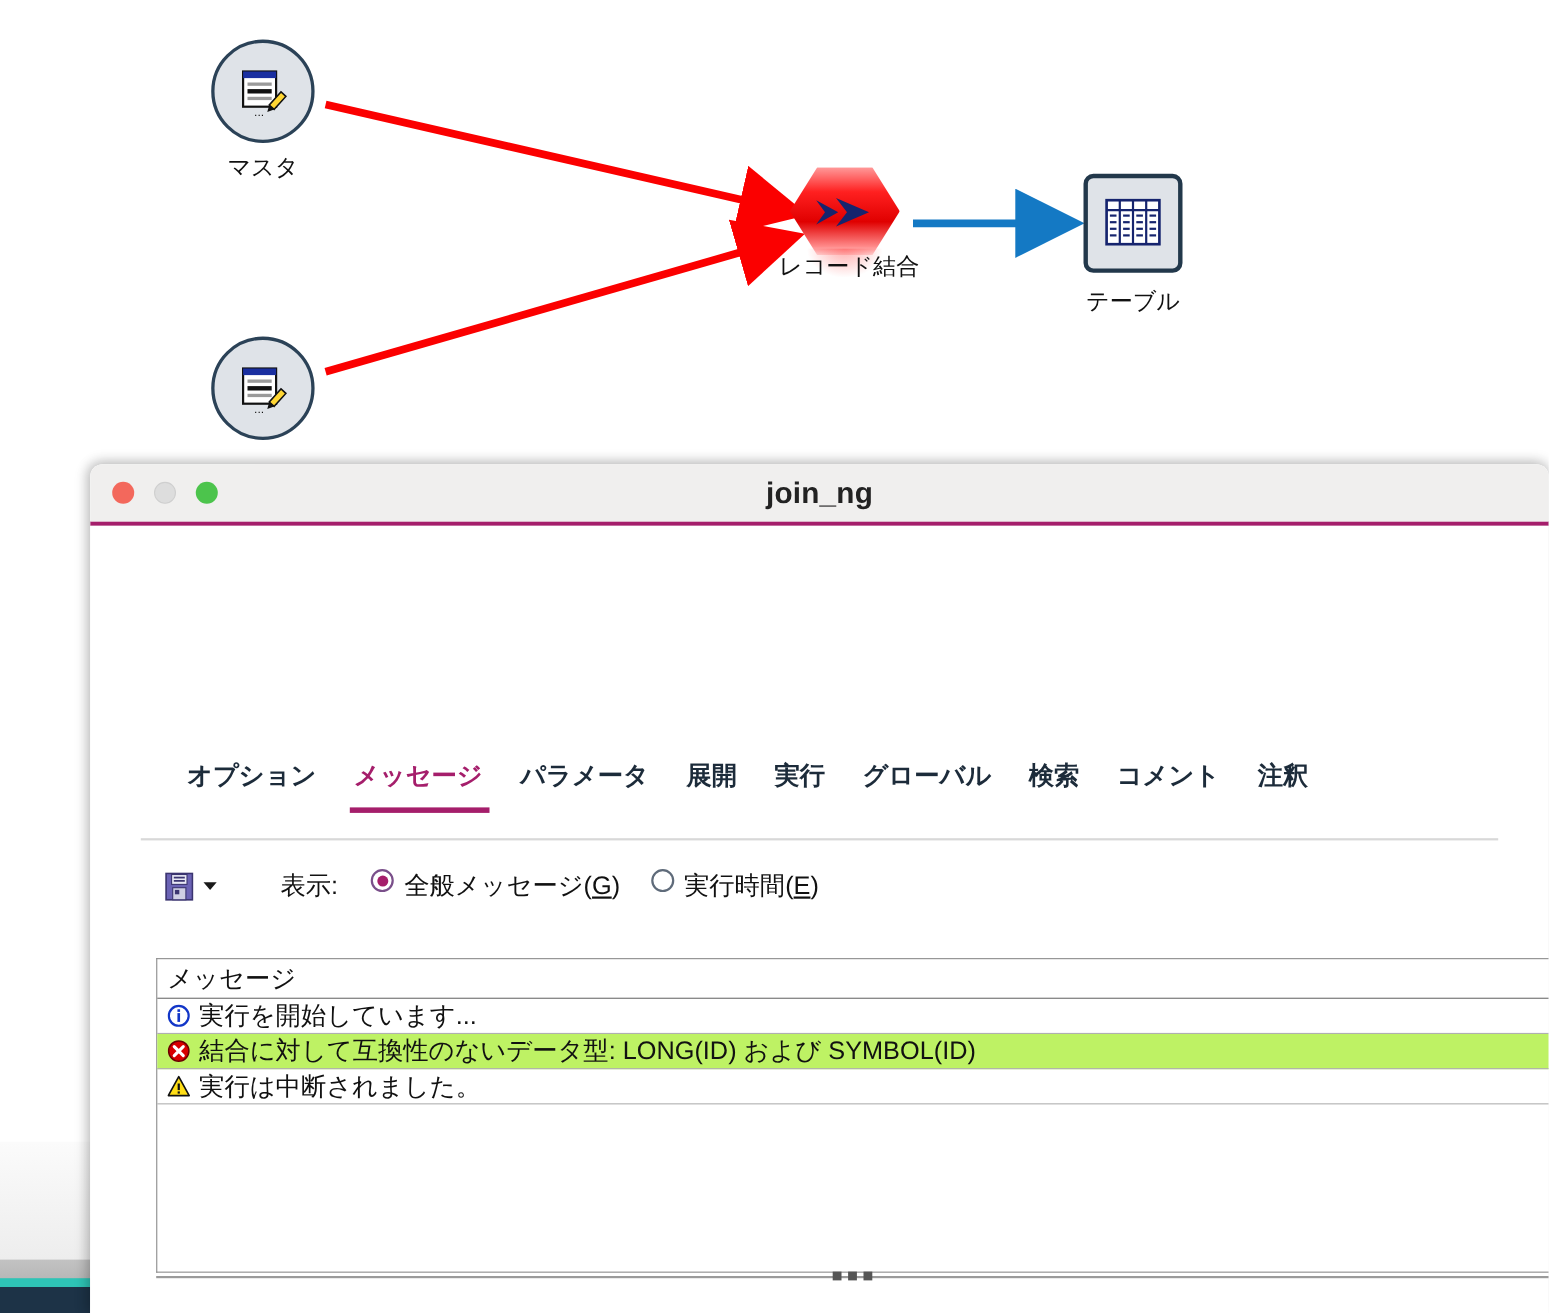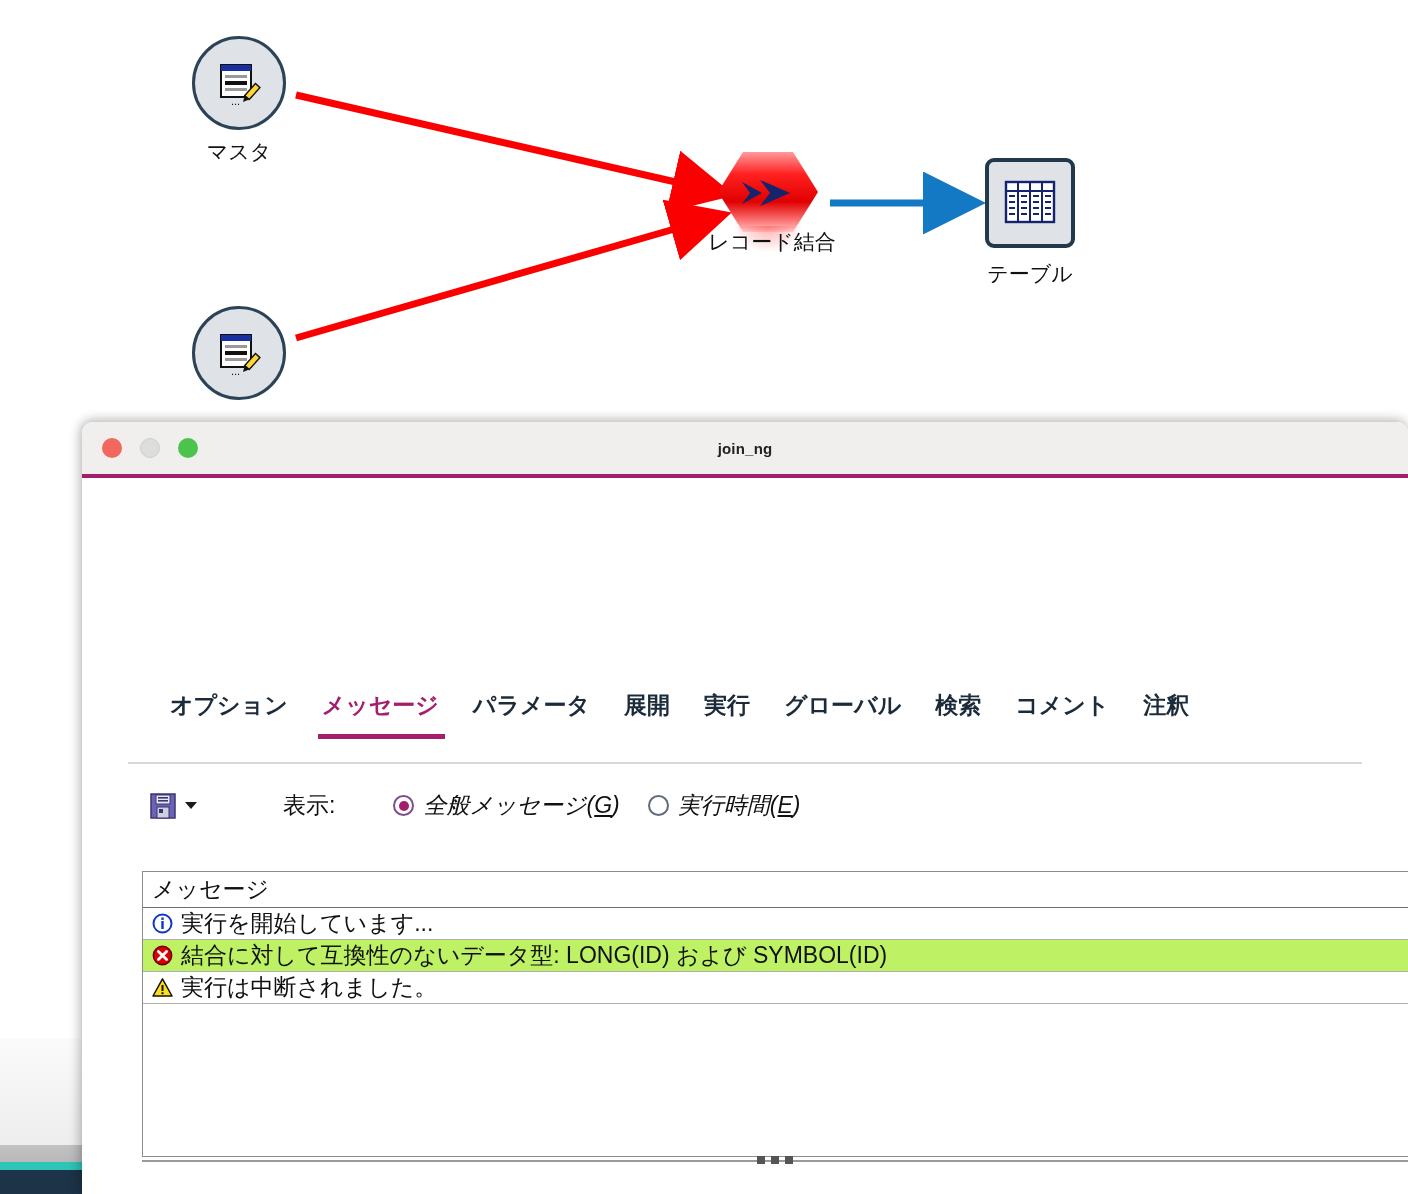--- a/index.html
+++ b/index.html
@@ -84,21 +84,21 @@
     display: flex; align-items: center;
   }
   .traffic { display: flex; gap: 18px; margin-left: 20px; }
   .tl { width: 20px; height: 20px; border-radius: 50%; }
   .tl.red { background: #f3685c; }
   .tl.yellow { background: #dddddd; border: 1px solid #cfcfcf; }
   .tl.green { background: #4cc councils; }
   .tl.green { background: #4cc44c; }
   .win-title {
     position: absolute; left: 0; right: 0; text-align: center;
-    font-size: 15px; font-weight: bold; color: #222; letter-spacing: .2px;
+    font-size: 27px; font-weight: bold; color: #222; letter-spacing: .2px;
   }
   .accent-rule { height: 4px; background: #a51e6b; width: 100%; }
 
   .dialog-body { position: relative; background: #ffffff; height: 716px; }
 
   
   .tabs {
     position: absolute; left: 0; top: 212px; width: 100%;
     display: flex; align-items: flex-end; padding-left: 63px; margin-left: 25px;
   }
@@ -111,26 +111,26 @@
   .tab.active::after {
     content: ""; position: absolute; left: -4px; right: -6px; bottom: 0;
     height: 5px; background: #a51e6b;
   }
   .tabs-rule {
     position: absolute; left: 46px; right: 46px; top: 284px;
     height: 2px; background: #d8d8d8;
   }
 
   
-  .toolbar { position: absolute; left: 0; top: 312px; width: 100%; display: flex; align-items: center; padding-left: 68px; gap: 28px; }
+  .toolbar { position: absolute; left: 0; top: 312px; width: 100%; display: flex; align-items: center; padding-left: 68px; }
   .save-btn { display: flex; align-items: center; gap: 9px; }
   .caret-down { width: 0; height: 0; border-left: 6px solid transparent; border-right: 6px solid transparent; border-top: 7px solid #1a1a1a; }
   .show-label { margin-left: 58px; font-size: 23px; color: #111; }
   .radio-group { display: flex; align-items: center; margin-left: 30px; gap: 28px; }
-  .radio-opt { display: flex; align-items: center; gap: 9px; font-size: 23px; color: #111; white-space: nowrap; font-style: italic; }
+  .radio-opt { display: flex; align-items: flex-start; gap: 9px; font-size: 23px; color: #111; white-space: nowrap; }
   .radio-ring { width: 21px; height: 21px; border-radius: 50%; border: 2px solid #5f6b7a; background: #fff; display:flex; align-items:center; justify-content:center; flex: none; }
   .radio-ring.on { border-color: #7a4f8a; }
   .radio-dot { width: 10px; height: 10px; border-radius: 50%; background: #a51e6b; }
   .ul { text-decoration: underline; }
 
   
   .list {
     position: absolute; left: 60px; top: 393px; right: 0; height: 286px;
     background: #fff; border: 1px solid #8c8c8c; border-right: none;
   }

